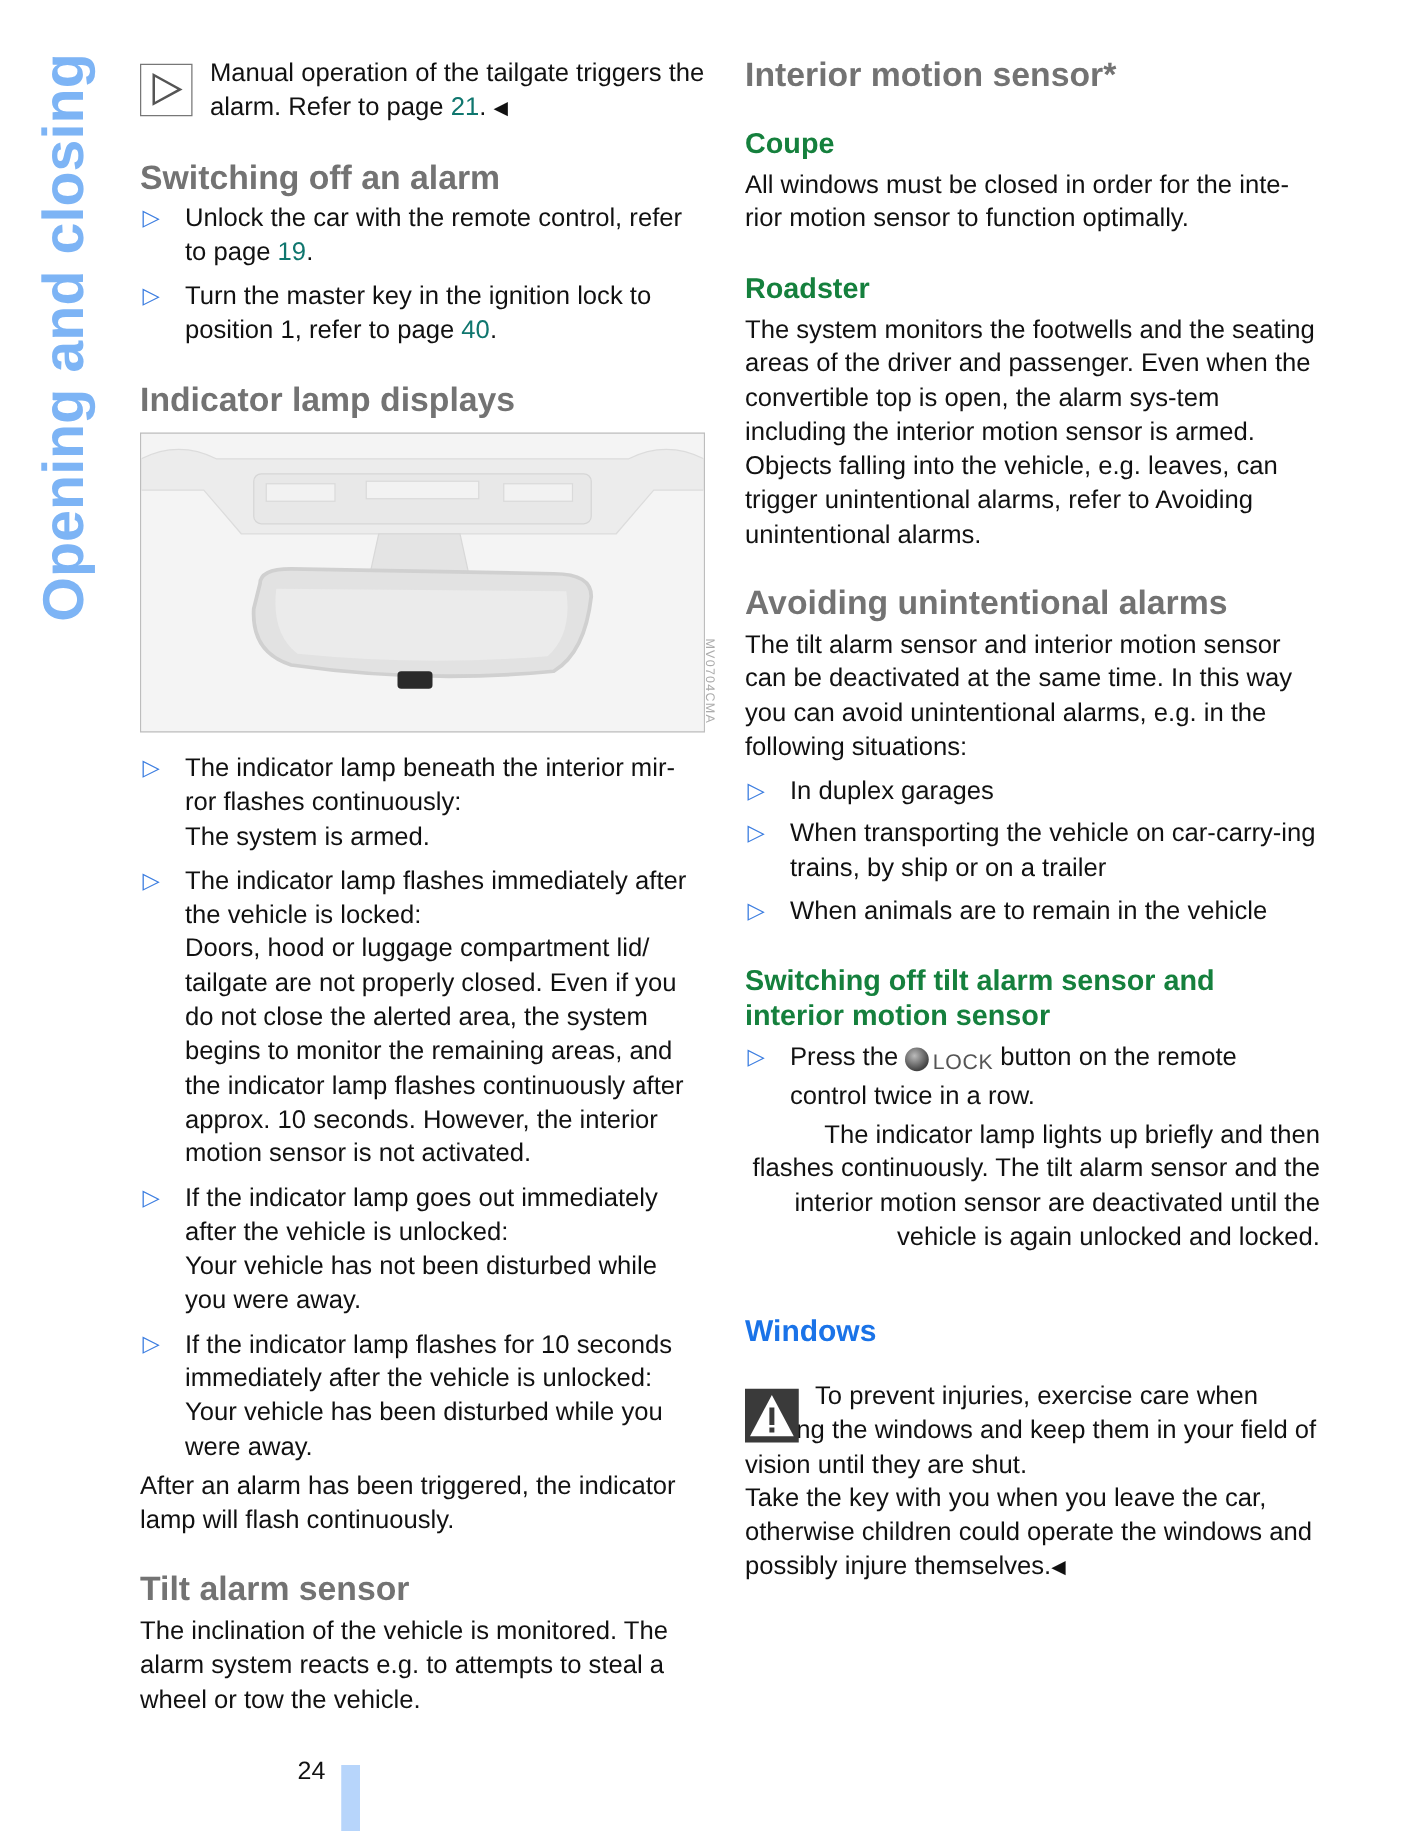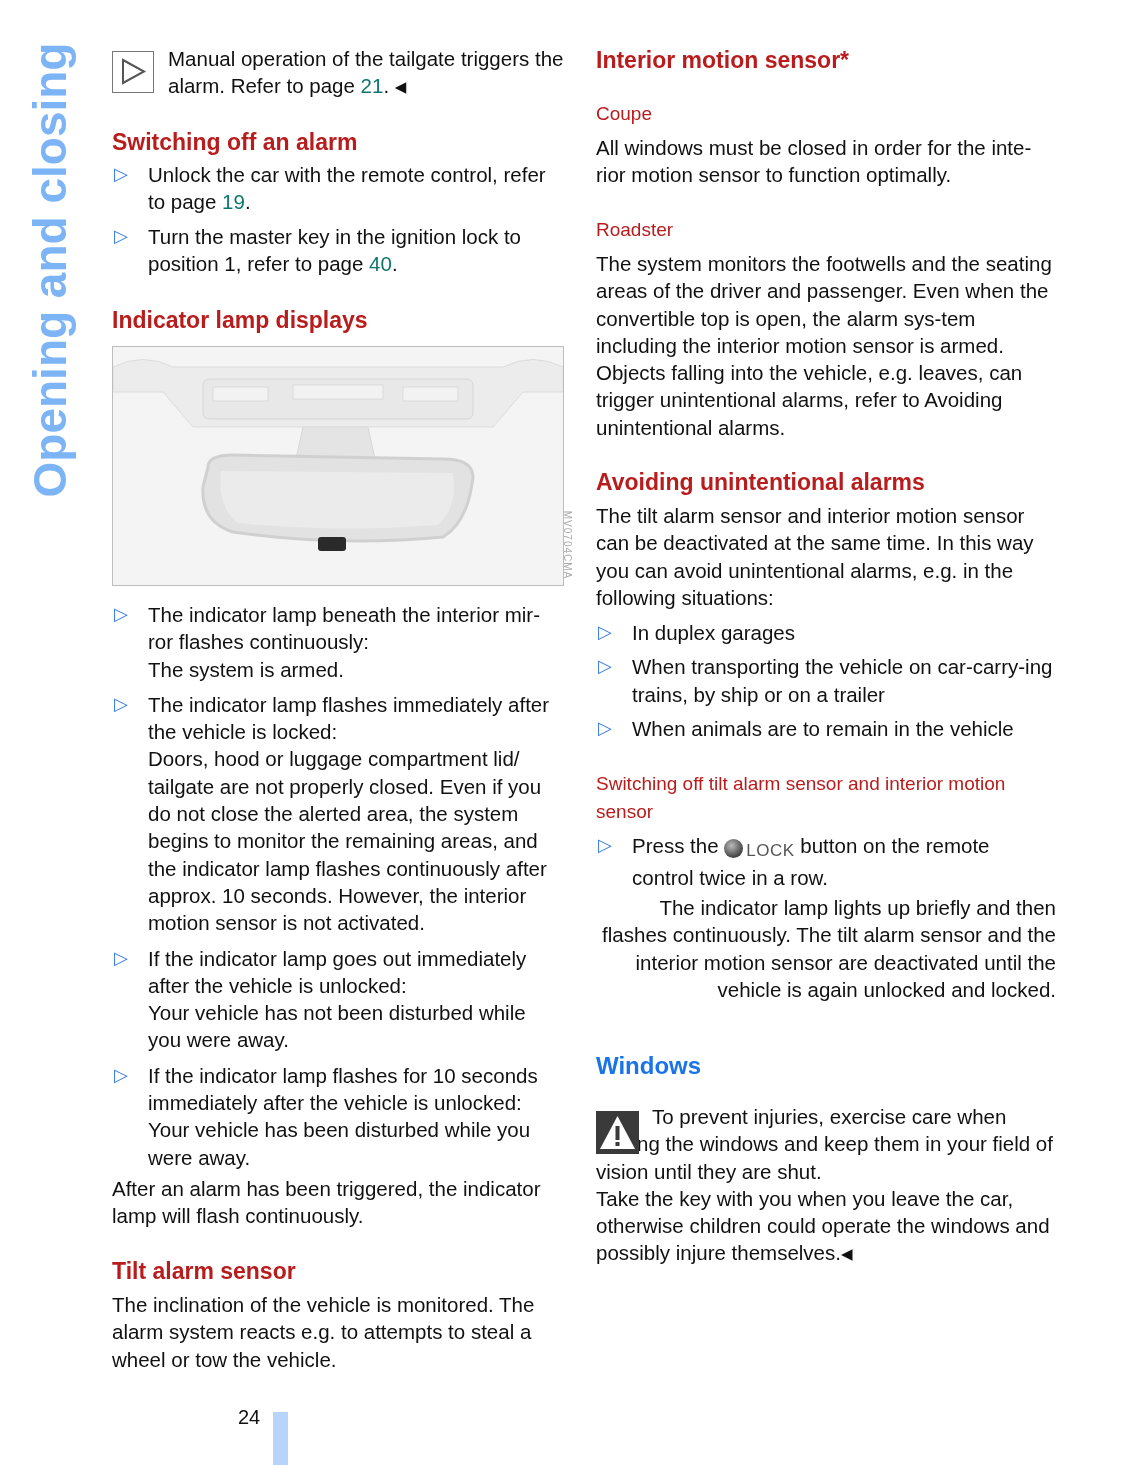--- a/index.html
+++ b/index.html
@@ -7,22 +7,22 @@
          font-family: "Liberation Sans", sans-serif; color: #111; }
   .side-tab { position: absolute; left: 20px; top: 40px; width: 60px; height: 460px; }
   .side-tab span { position: absolute; left: 50%; top: 50%;
          transform: translate(-50%, -50%) rotate(-90deg); white-space: nowrap;
          font-size: 46px; font-weight: bold; color: #7db4f5; letter-spacing: 0px; }
   .col { position: absolute; top: 0; }
   .col-left { left: 112px; width: 452px; }
   .col-right { left: 596px; width: 460px; }
   .abs { position: absolute; left: 0; right: 0; }
   .body-text { font-size: 20.5px; line-height: 27.3px; }
-  .h2 { font-size: 23px; font-weight: bold; color: #b91c1c; line-height: 28px; }
-  .h3 { font-size: 19px; font-weight: normal; color: #b91c1c; line-height: 28px; }
+  .h2 { font-size: 27px; font-weight: bold; color: #737373; line-height: 28px; }
+  .h3 { font-size: 23px; font-weight: bold; color: #15803d; line-height: 28px; }
   .h1 { font-size: 24px; font-weight: bold; color: #1a73e8; }
   .link { color: #0f766e; }
   .bullet { position: relative; padding-left: 36px; margin-bottom: 7px; }
   .bullet .marker { position: absolute; left: 2px; top: 0; color: #3b7de0; font-size: 18px; }
   .note-icon { position: absolute; left: 0; top: 6px; width: 42px; height: 42px;
          border: 1.5px solid #777; box-sizing: border-box; }
   .end-mark { font-size: 15px; vertical-align: 1px; }
   .figure { position: absolute; left: 0; top: 346px; width: 452px; height: 240px;
          border: 1px solid #bdbdbd; box-sizing: border-box; background: #f7f7f7; overflow: hidden; }
   .fig-code { position: absolute; left: 559px; top: 500px; width: 16px; height: 90px; }

